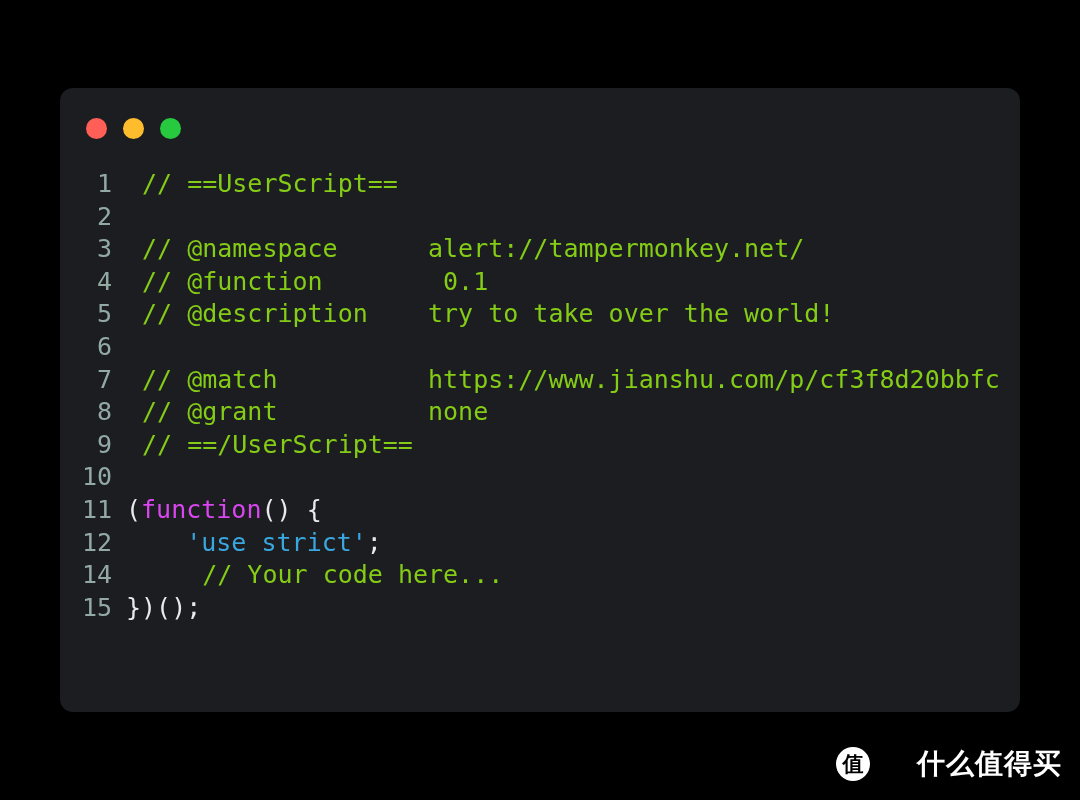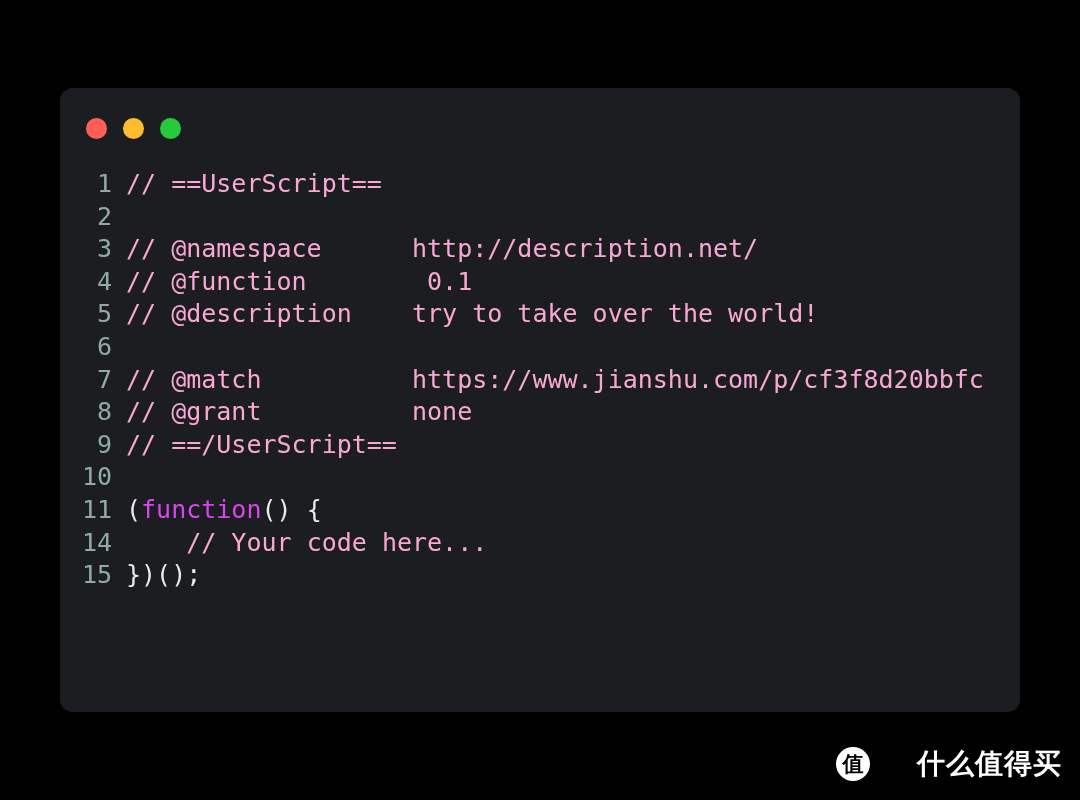--- a/index.html
+++ b/index.html
@@ -76,21 +76,21 @@
     user-select: none;
   }
   .code-text {
     padding-left: 14px;
     font-size: 25px;
     font-family: "DejaVu Sans Mono", monospace;
     white-space: pre;
   }
 
   
-  .tok-comment   { color: #f9a8d4; }
+  .tok-comment   { color: #84cc16; margin-left: 16px; }
   .tok-keyword   { color: #d946ef; }
   .tok-string    { color: #3aa7e0; }
   .tok-func      { color: #b37fd4; }
   .tok-plain     { color: #e8eaed; }
 
   
   #watermark {
     position: absolute;
     right: 18px;
     bottom: 14px;
@@ -127,29 +127,30 @@
 
   <div id="titlebar">
     <span class="traffic-light" style="background: rgb(255, 95, 86);"></span>
     <span class="traffic-light" style="background: rgb(255, 189, 46);"></span>
     <span class="traffic-light" style="background: rgb(39, 201, 63);"></span>
   </div>
 
   <div id="code-body">
       <div class="code-line"><span class="ln">1</span><span class="code-text"><span class="tok-comment">// ==UserScript==</span></span></div>
       <div class="code-line"><span class="ln">2</span></div>
-      <div class="code-line"><span class="ln">3</span><span class="code-text"><span class="tok-comment">// @namespace      http://description.net/</span></span></div>
+      <div class="code-line"><span class="ln">3</span><span class="code-text"><span class="tok-comment">// @namespace      alert://tampermonkey.net/</span></span></div>
       <div class="code-line"><span class="ln">4</span><span class="code-text"><span class="tok-comment">// @function        0.1</span></span></div>
       <div class="code-line"><span class="ln">5</span><span class="code-text"><span class="tok-comment">// @description    try to take over the world!</span></span></div>
       <div class="code-line"><span class="ln">6</span></div>
       <div class="code-line"><span class="ln">7</span><span class="code-text"><span class="tok-comment">// @match          https://www.jianshu.com/p/cf3f8d20bbfc</span></span></div>
       <div class="code-line"><span class="ln">8</span><span class="code-text"><span class="tok-comment">// @grant          none</span></span></div>
       <div class="code-line"><span class="ln">9</span><span class="code-text"><span class="tok-comment">// ==/UserScript==</span></span></div>
       <div class="code-line"><span class="ln">10</span><span class="code-text"></span></div>
       <div class="code-line"><span class="ln">11</span><span class="code-text"><span class="tok-plain">(</span><span class="tok-keyword">function</span><span class="tok-plain">() {</span></span></div>
+      <div class="code-line"><span class="ln">12</span><span class="code-text"><span class="tok-plain">    </span><span class="tok-string">'use strict'</span><span class="tok-plain">;</span></span></div>
       <div class="code-line"><span class="ln">14</span><span class="code-text"><span class="tok-plain">    </span><span class="tok-comment">// Your code here...</span></span></div>
       <div class="code-line"><span class="ln">15</span><span class="code-text"><span class="tok-plain">})();</span></span></div>
     </div>
 
 </div>
 
 <div id="watermark">
   <span id="wm-logo">值</span>
   <span id="wm-text">什么值得买</span>
 </div>

